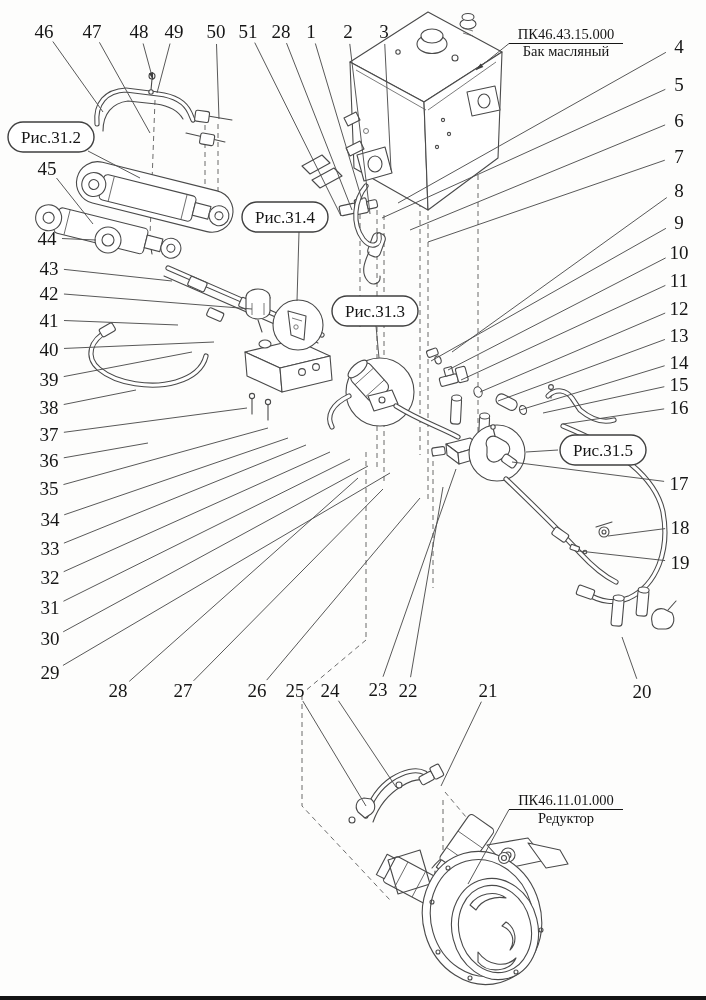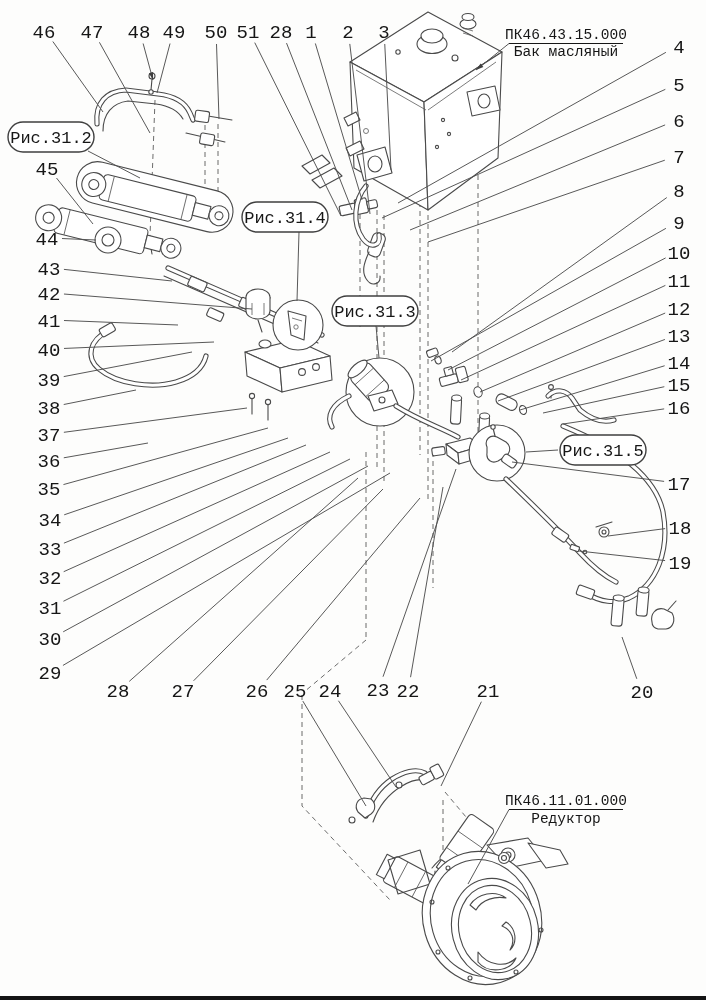--- a/index.html
+++ b/index.html
@@ -1,17 +1,17 @@
 <!DOCTYPE html>
 <html><head>
 <meta charset="utf-8">
 <style>
   html,body{margin:0;padding:0;background:#ffffff;}
   .page{position:relative;width:706px;height:1000px;background:#fdfdfc;overflow:hidden;
-        font-family:Liberation Mono, monospace;}
+        font-family:Liberation Serif, serif;}
   svg{position:absolute;left:0;top:0;}
   .art   {fill:none;stroke:#4a4a4a;stroke-width:1.1;stroke-linejoin:round;stroke-linecap:round;}
   .artf  {fill:#ffffff;stroke:#4a4a4a;stroke-width:1.1;stroke-linejoin:round;}
   .thin  {fill:none;stroke:#5a5a5a;stroke-width:0.8;}
   .dash  {fill:none;stroke:#5a5a5a;stroke-width:0.9;stroke-dasharray:5 4;}
   .hoseO {fill:none;stroke:#4a4a4a;stroke-width:5.2;stroke-linecap:round;}
   .hoseI {fill:none;stroke:#ffffff;stroke-width:3.1;stroke-linecap:round;}
   .leader{stroke:#4f4f4f;stroke-width:0.95;fill:none;}
   .callout{font-size:19px;fill:#161616;}
   .bubble-text{font-size:17px;fill:#161616;}

